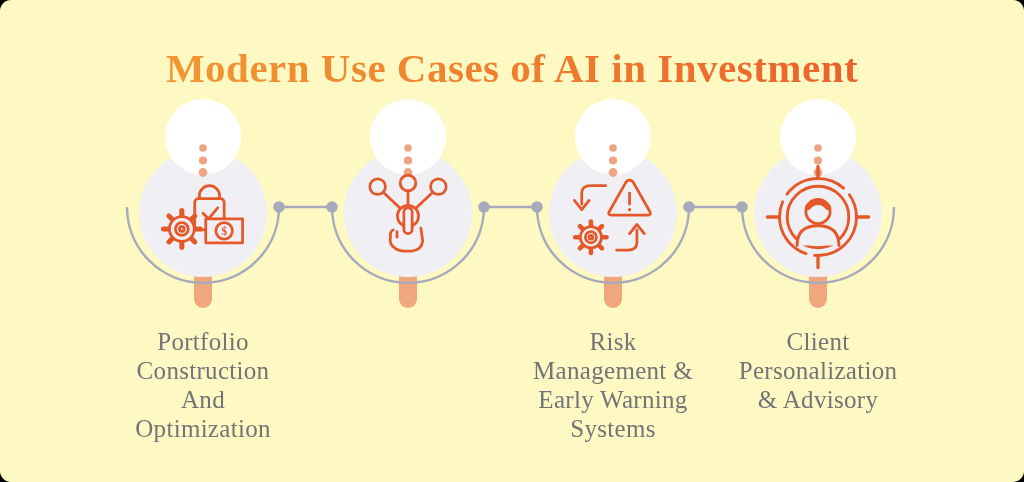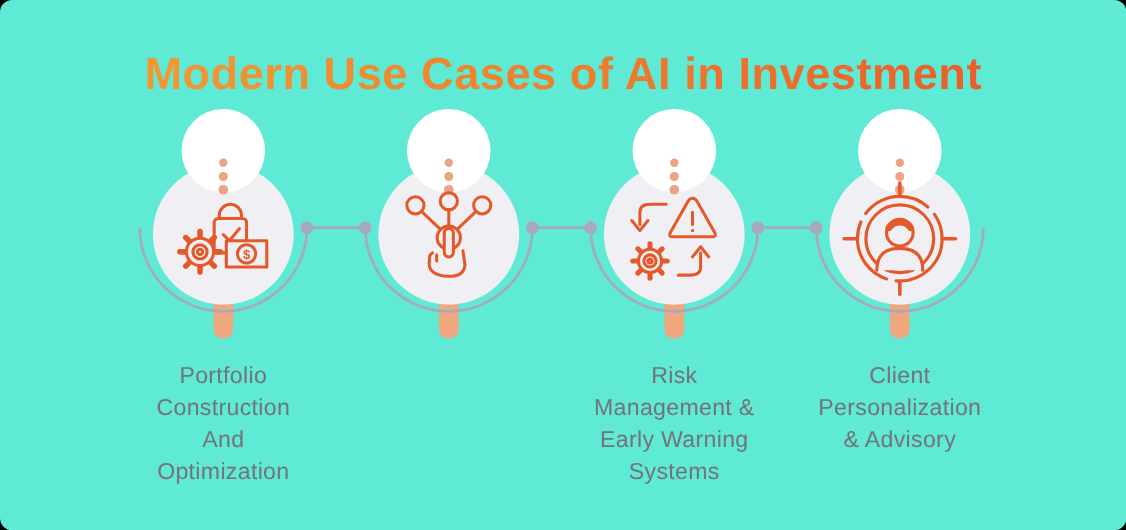--- a/index.html
+++ b/index.html
@@ -1,31 +1,31 @@
 <!DOCTYPE html>
 <html><head>
 <meta charset="utf-8">
 <style>
   html,body { margin:0; padding:0; }
   body {
     width:1024px; height:482px; position:relative; overflow:hidden;
     background:#000; font-family:"Liberation Sans", sans-serif;
   }
-  .canvas { position:absolute; inset:0; background:#5eead4; border-radius:11px; }
+  .canvas { position:absolute; inset:0; background:#fef9c3; border-radius:11px;font-family:Liberation Serif, serif; }
   .title {
     position:absolute; top:44px; left:0; width:100%; text-align:center;
     font-size:41px; font-weight:bold; letter-spacing:0.5px; margin:0;
     background:linear-gradient(90deg,#F3A134 0%,#EE7B2E 55%,#E9522A 100%);
     -webkit-background-clip:text; background-clip:text;
     -webkit-text-fill-color:transparent; color:transparent;
   }
   .diagram-svg { position:absolute; left:0; top:0; }
   .node-label {
     position:absolute; top:327px; width:220px; text-align:center;
-    font-size:21px; line-height:29px; color:#737378;
+    font-size:25px; line-height:29px; color:#737378;
     white-space:pre-line; letter-spacing:0.3px;
   }
   .label-1 { left:93px; }
   .label-2 { left:298px; }
   .label-3 { left:503px; }
   .label-4 { left:708px; }
 </style>
 </head>
 <body>
 

